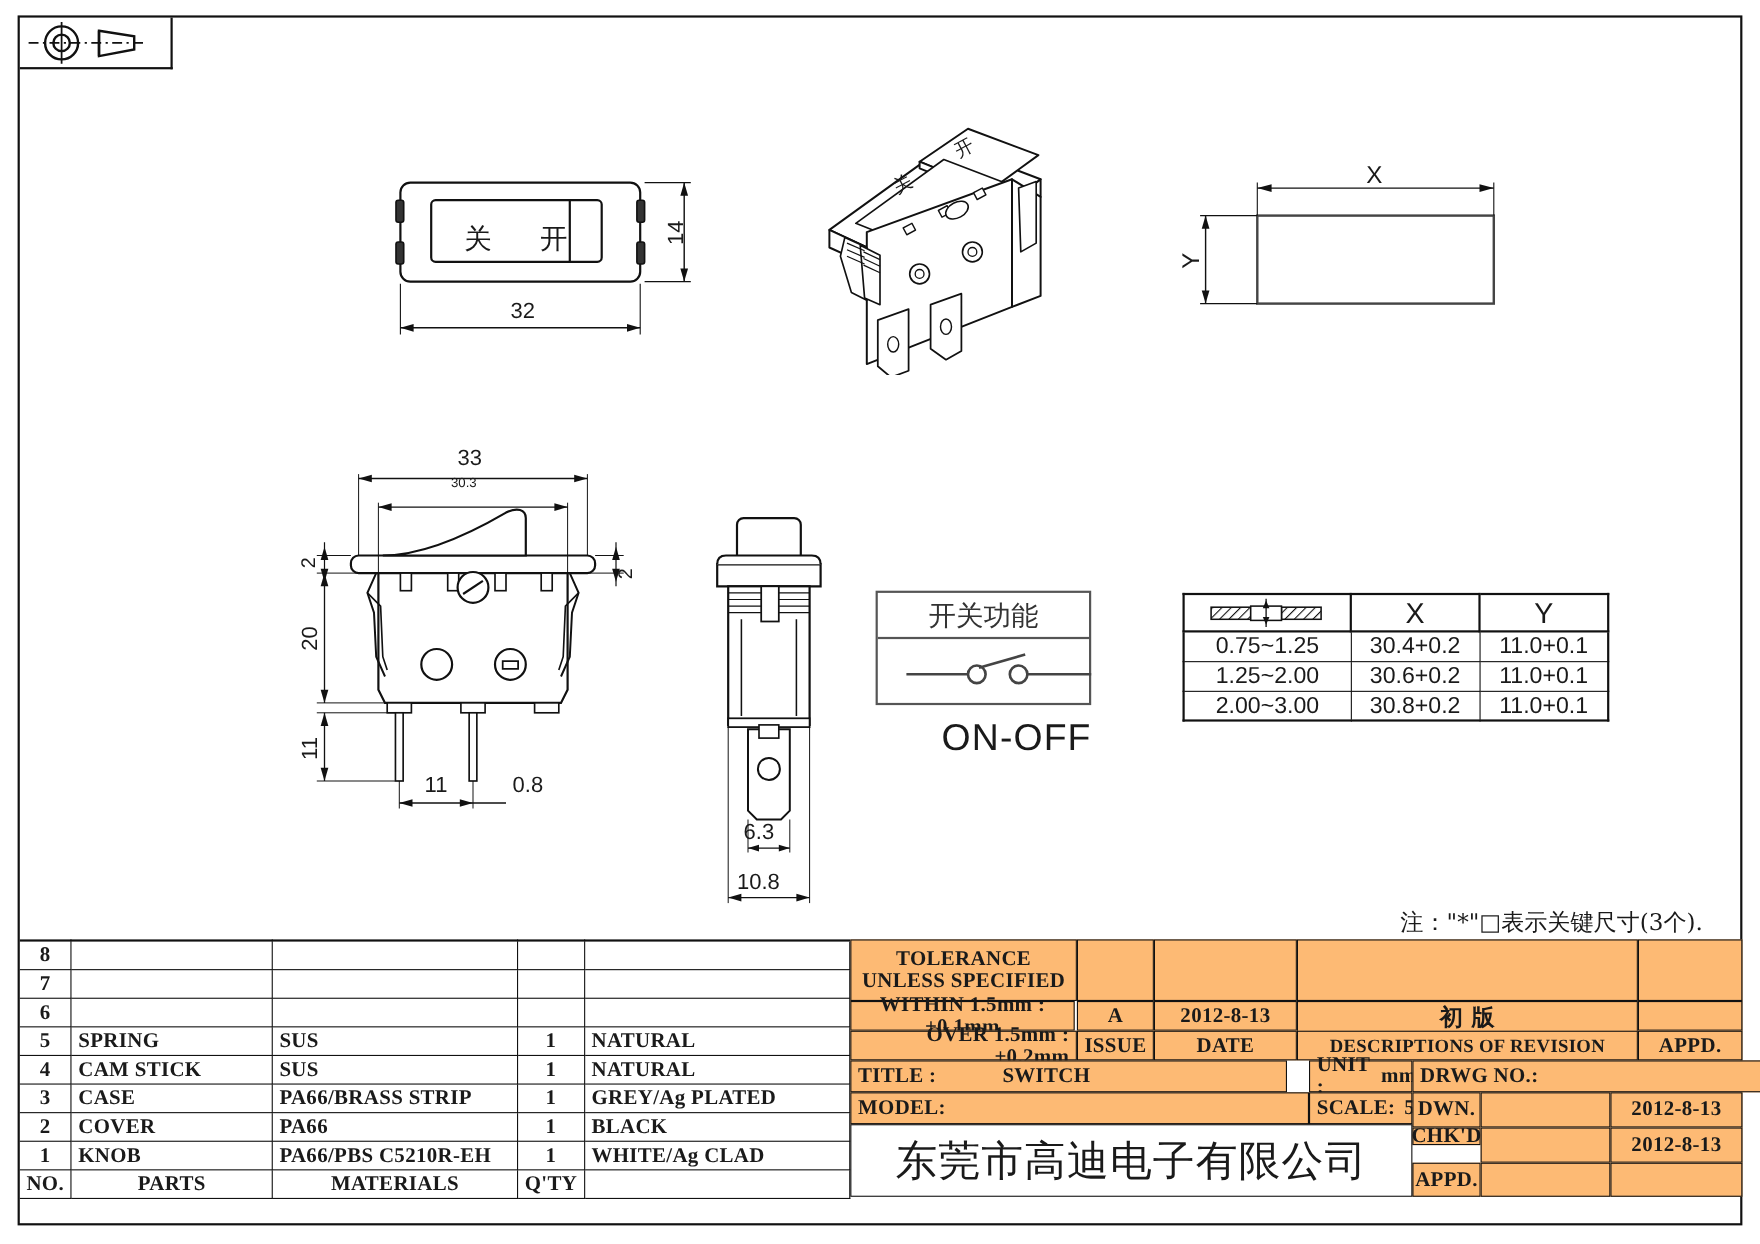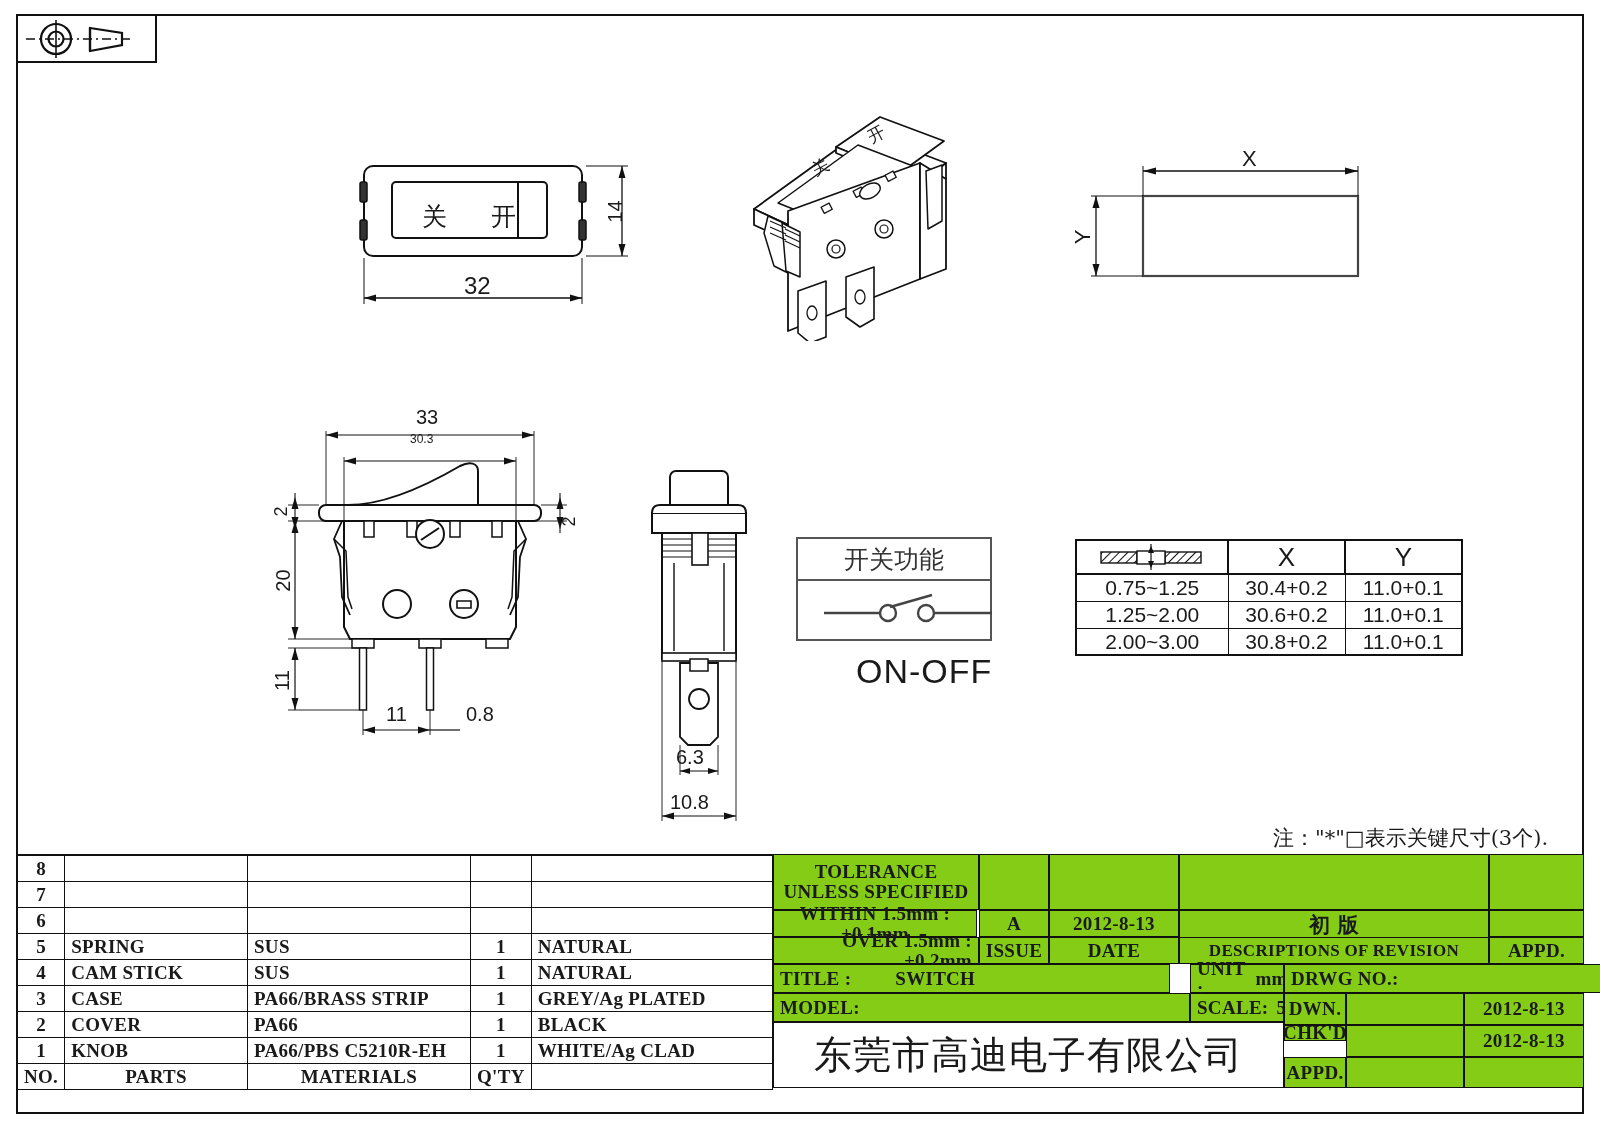--- a/index.html
+++ b/index.html
@@ -68,21 +68,21 @@
   }
   .parts-table td.c { text-align: center; }
   .parts-table tr td:first-child { border-left: none; }
   .tb {
     position: absolute;
     border: 1px solid #111;
     font-weight: bold;
     font-size: 19px;
     display: flex; align-items: center;
     padding: 0 6px;
-    background: #84cc16;
+    background: #fdba74;
     line-height: 1.05;
     letter-spacing: .3px;
   }
   .tb.c { justify-content: center; text-align: center; }
   .tb.two { flex-direction: column; justify-content: center; }
   svg { display: block; }
 </style>
 </head>
 <body>
 
@@ -119,21 +119,21 @@
       <line x1="246" y1="110" x2="246" y2="156" stroke="#111" stroke-width="1"></line>
 
       <line x1="286" y1="18" x2="286" y2="108" stroke="#111" stroke-width="1.3"></line>
       <polygon points="286,18 282.5,30 289.5,30" fill="#111"></polygon>
       <polygon points="286,108 282.5,96 289.5,96" fill="#111"></polygon>
       <line x1="250" y1="18" x2="292" y2="18" stroke="#111" stroke-width="1"></line>
       <line x1="250" y1="108" x2="292" y2="108" stroke="#111" stroke-width="1"></line>
     </svg>
     <span class="lbl cn" style="left:86px; top:52px; font-size:25px;">关</span>
     <span class="lbl cn" style="left:155px; top:52px; font-size:25px;">开</span>
-    <span class="lbl" style="left:128px; top:124px; font-size:24px;">32</span>
+    <span class="lbl" style="left:128px; top:124px; font-size:20px;">32</span>
     <span class="lbl" style="left:268px; top:52px; font-size:20px; transform:rotate(-90deg);">14</span>
   </div>
 
   <div class="abs" style="left:712px; top:85px;">
     <svg width="250" height="240" viewBox="0 0 250 240">
       <g fill="#fff" stroke="#111" stroke-width="1.8" stroke-linejoin="round">
 
         <polygon points="24,108 132,30 216,62 110,148"></polygon>
 
         <polygon points="24,108 110,148 110,163 24,124"></polygon>
@@ -473,21 +473,21 @@
   <div class="tb c" style="left:1031px; top:921px; width:130px; height:27px;">DATE</div>
 
   <div class="tb c" style="left:1161px; top:838px; width:310px; height:56px;"></div>
   <div class="tb c cn" style="left:1161px; top:894px; width:310px; height:31px; font-size:21px;">初  版</div>
   <div class="tb c" style="left:1161px; top:921px; width:310px; height:27px; font-size:17px;">DESCRIPTIONS OF REVISION</div>
 
   <div class="tb c" style="left:1471px; top:838px; width:95px; height:56px;"></div>
   <div class="tb c" style="left:1471px; top:894px; width:95px; height:27px;"></div>
   <div class="tb c" style="left:1471px; top:921px; width:95px; height:27px;">APPD.</div>
 
-  <div class="tb" style="left:755px; top:948px; width:397px; height:29px;">
+  <div class="tb" style="left:755px; top:948px; width:397px; height:29px;gap:16px;">
     <span style="margin-right:44px;">TITLE :</span>
     <span>SWITCH</span>
   </div>
   <div class="tb" style="left:755px; top:977px; width:417px; height:29px;">
     <span style="margin-right:14px;">MODEL:</span>
     <span></span>
   </div>
 
   <div class="tb" style="left:1172px; top:948px; width:94px; height:29px;">
     <span style="margin-right:10px;">UNIT :</span>

